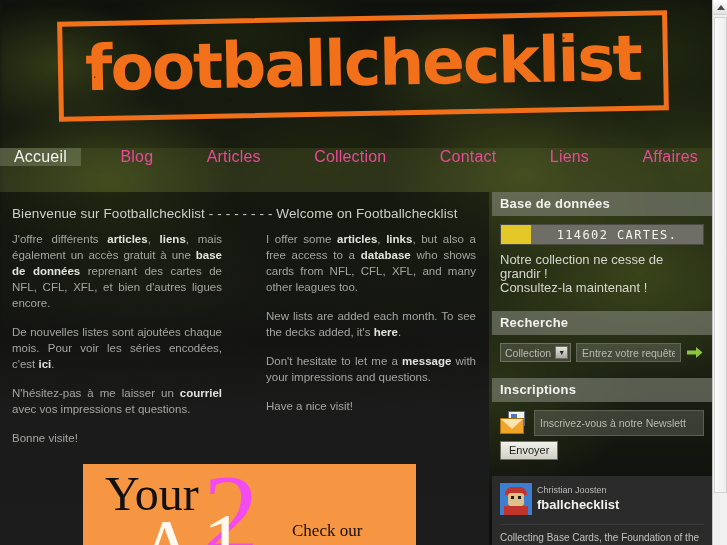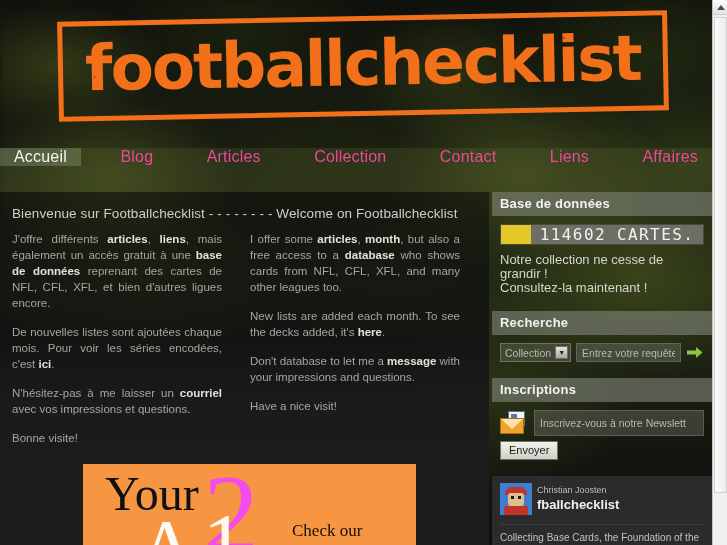--- a/index.html
+++ b/index.html
@@ -124,21 +124,21 @@
   .welcome-head {
     color: #cfcfc9;
     font-size: 13.5px;
     padding: 14px 12px 10px 12px;
     white-space: nowrap;
     letter-spacing: .1px;
   }
   .cols {
     display: flex;
     padding: 0 12px;
-    gap: 28px;
+    gap: 44px;
   }
   .col {
     width: 210px;
     color: #a5a5a0;
     font-size: 11.5px;
     line-height: 16px;
     text-align: justify;
   }
   .col p { margin-bottom: 13px; }
   .col b, .col .lk {
@@ -226,21 +226,21 @@
   .counter-chip {
     width: 30px;
     background: #E3C827;
   }
   .counter-val {
     flex: 1;
     display: flex;
     align-items: center;
     justify-content: center;
     font-family: "DejaVu Sans Mono", monospace;
-    font-size: 16px;
+    font-size: 12px;
     color: #f3f3ee;
     letter-spacing: 1.4px;
   }
   .db-note {
     color: #d6d6ce;
     font-size: 13px;
     line-height: 14px;
   }
 
   
@@ -498,23 +498,23 @@
     <div class="cols">
 
       <div class="col">
         <p><span>J'offre différents </span><b class="lk">articles</b><span>, </span><b class="lk">liens</b><span>, mais également un accès gratuit à une </span><b class="lk">base de données</b><span> reprenant des cartes de NFL, CFL, XFL, et bien d'autres ligues encore.</span></p>
         <p><span>De nouvelles listes sont ajoutées chaque mois. Pour voir les séries encodées, c'est </span><b class="lk">ici</b><span>.</span></p>
         <p><span>N'hésitez-pas à me laisser un </span><b class="lk">courriel</b><span> avec vos impressions et questions.</span></p>
         <p>Bonne visite!</p>
       </div>
 
       <div class="col">
-        <p><span>I offer some </span><b class="lk">articles</b><span>, </span><b class="lk">month</b><span>, but also a free access to a </span><b class="lk">database</b><span> who shows cards from NFL, CFL, XFL, and many other leagues too.</span></p>
+        <p><span>I offer some </span><b class="lk">articles</b><span>, </span><b class="lk">links</b><span>, but also a free access to a </span><b class="lk">database</b><span> who shows cards from NFL, CFL, XFL, and many other leagues too.</span></p>
         <p><span>New lists are added each month. To see the decks added, it's </span><b class="lk">here</b><span>.</span></p>
-        <p><span>Don't database to let me a </span><b class="lk">message</b><span> with your impressions and questions.</span></p>
+        <p><span>Don't hesitate to let me a </span><b class="lk">message</b><span> with your impressions and questions.</span></p>
         <p>Have a nice visit!</p>
       </div>
 
     </div>
   </div>
 
   <div class="ad-banner">
     <span class="ad-two">2</span>
     <span class="ad-a">A</span>
     <span class="ad-one">1</span>

